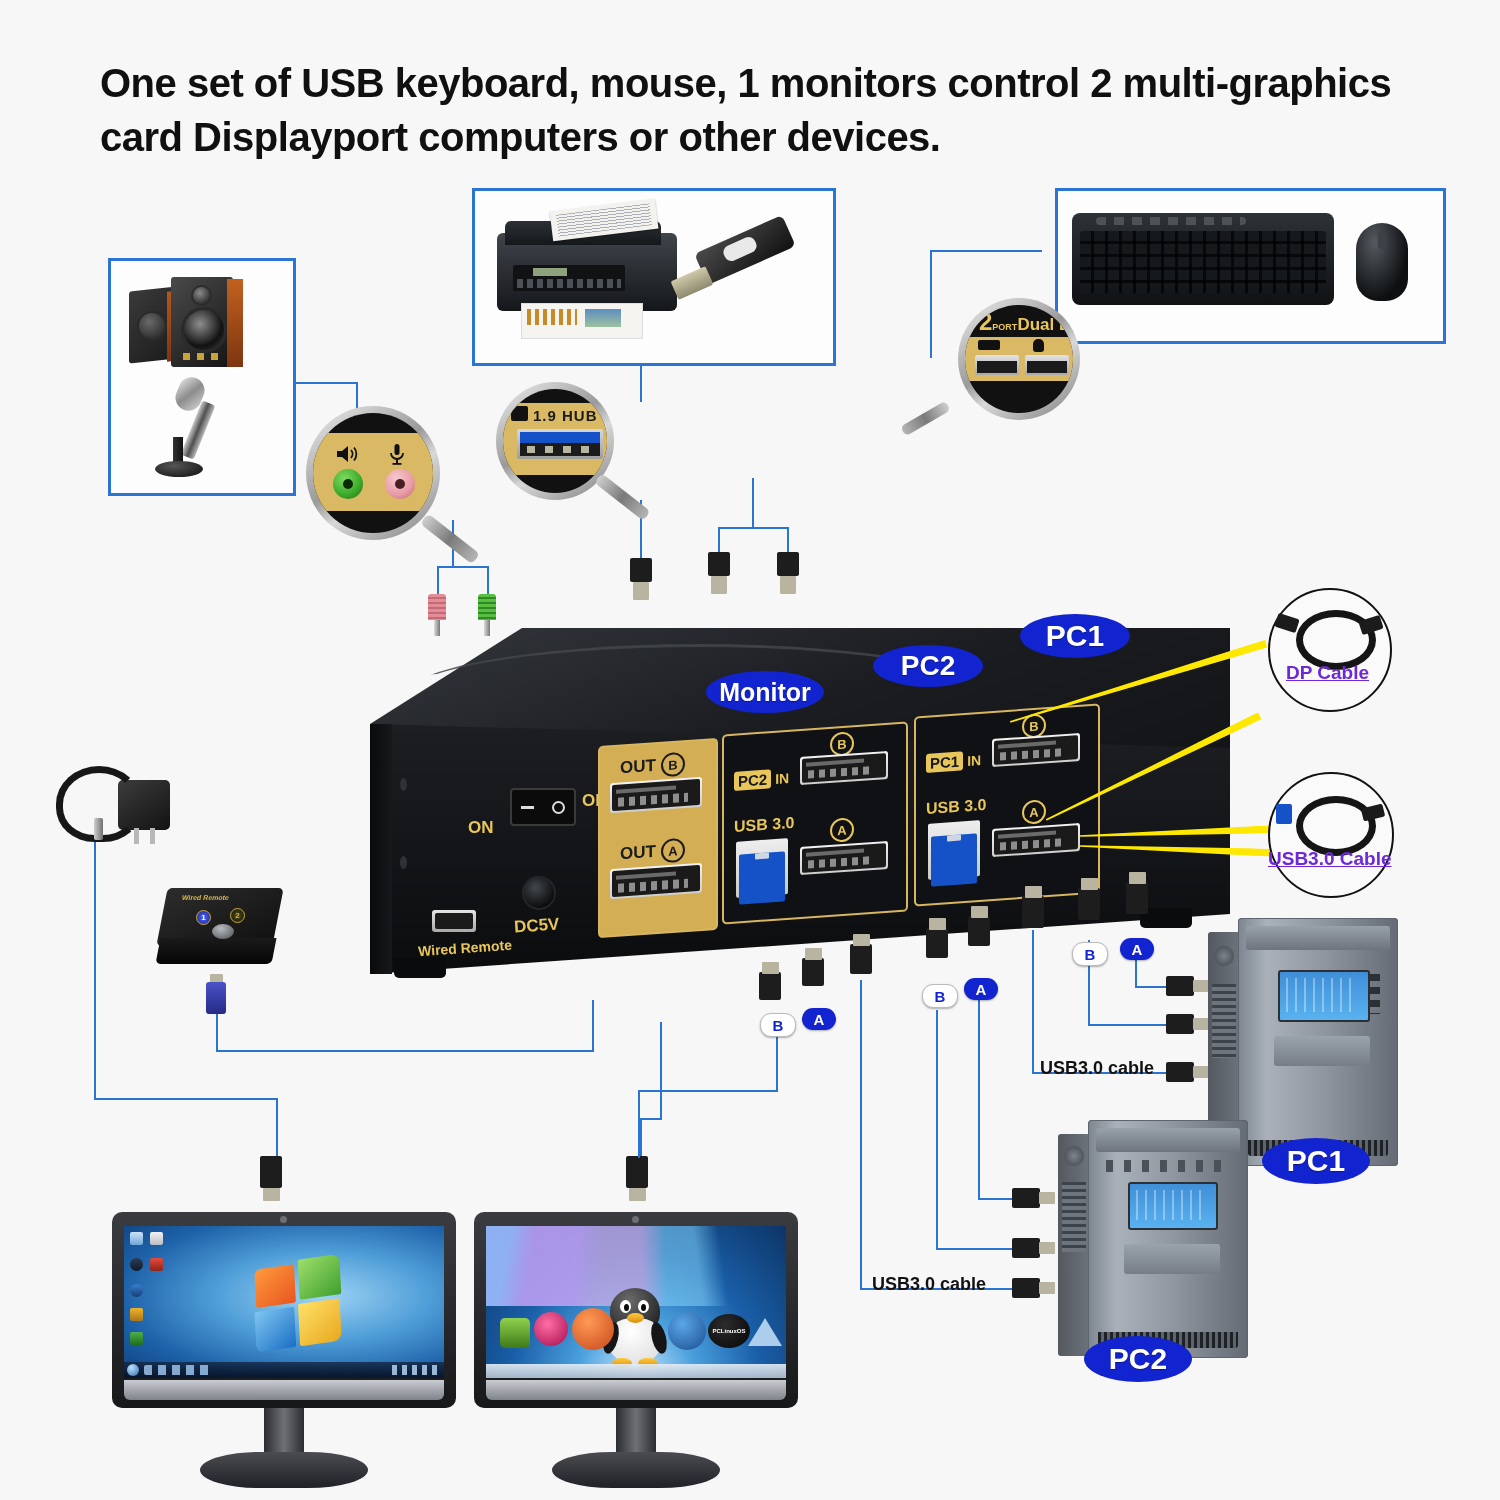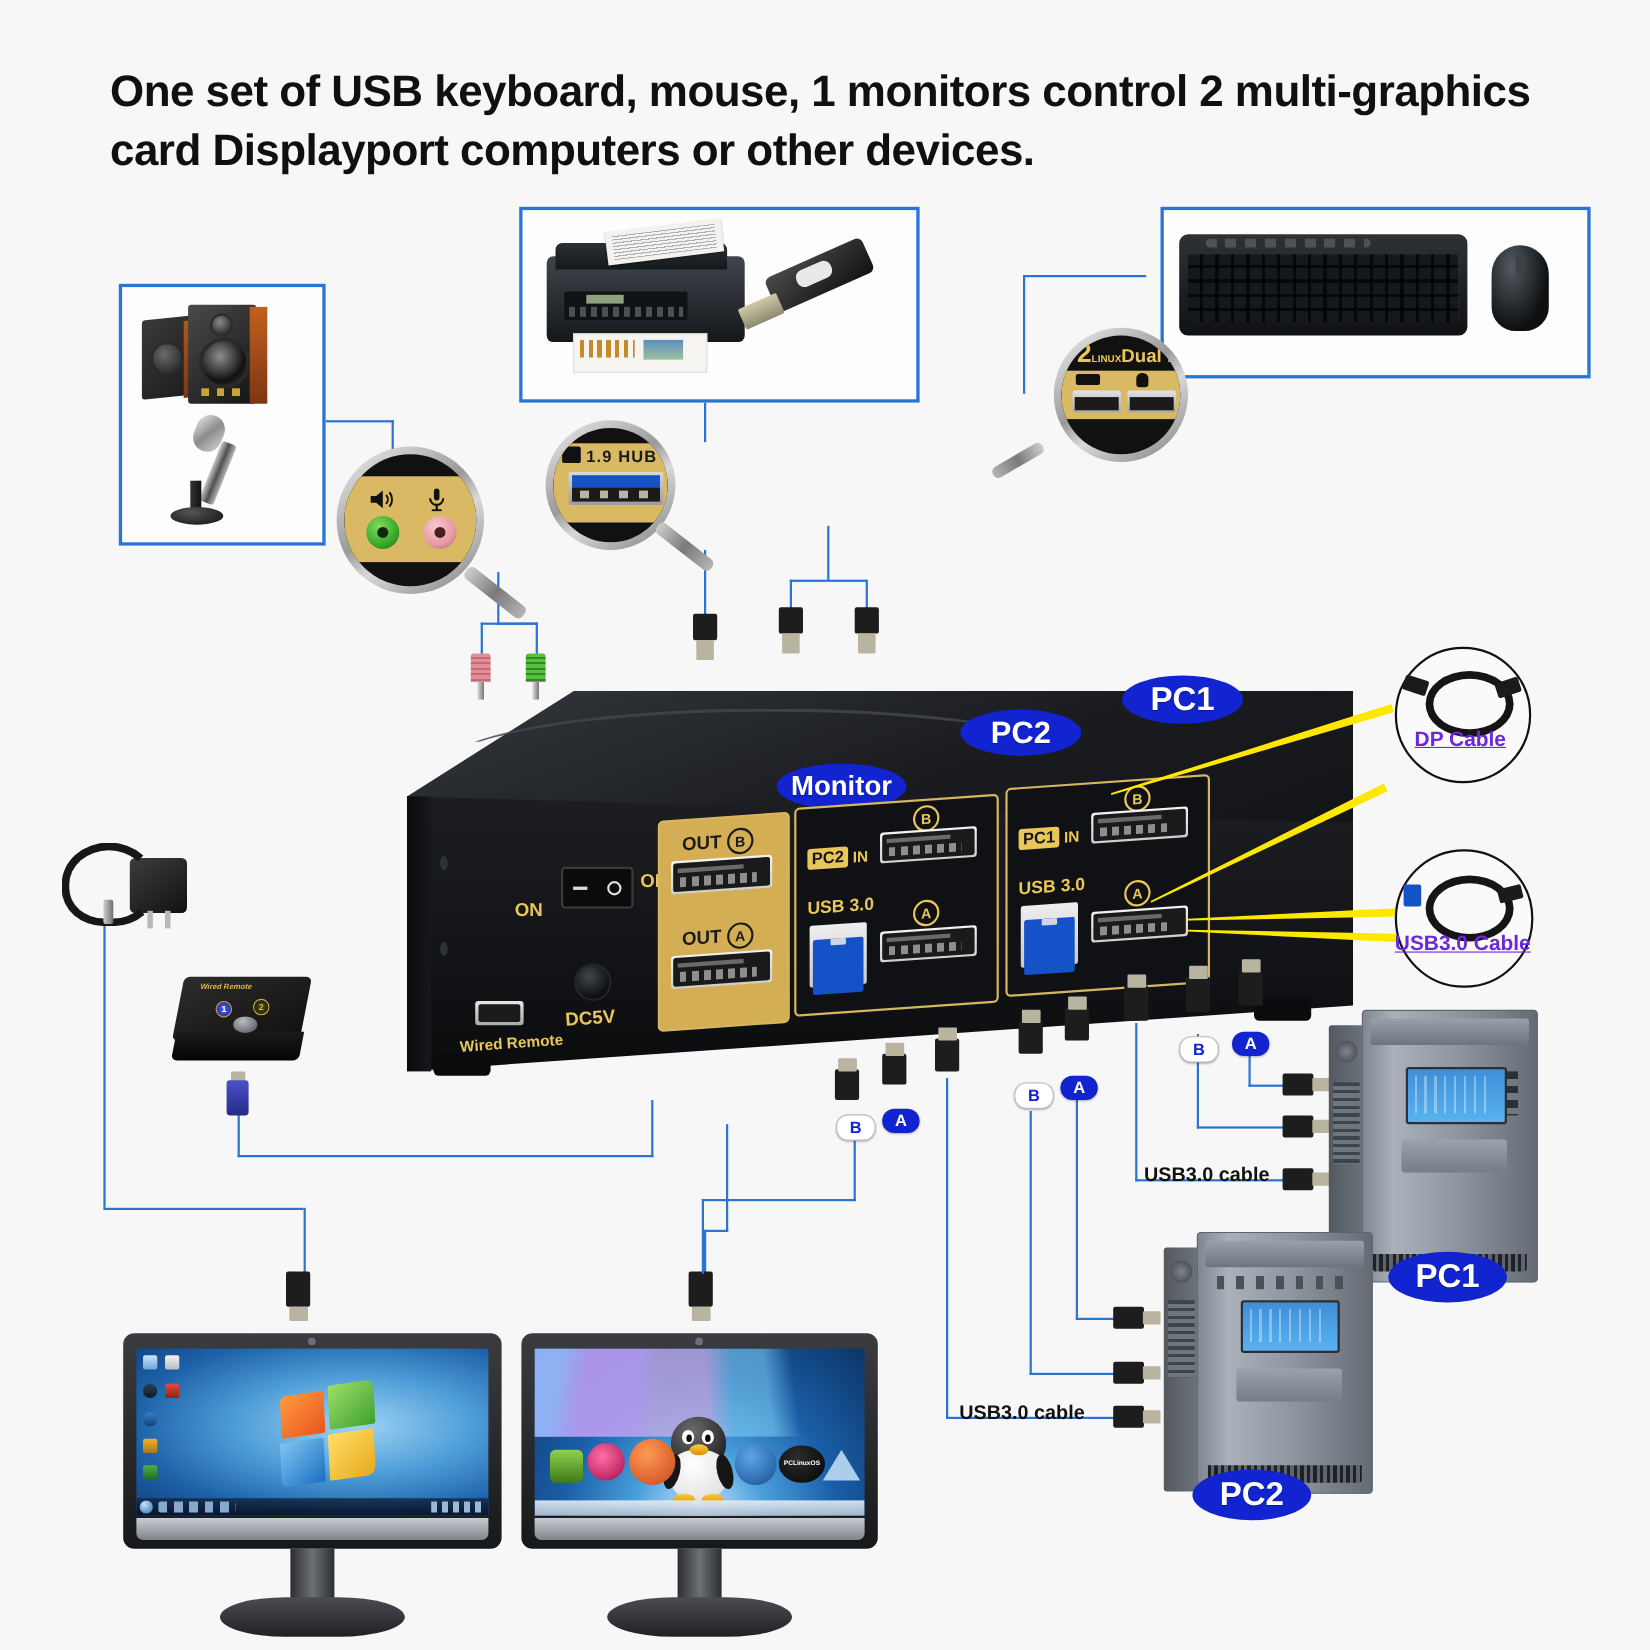--- a/index.html
+++ b/index.html
@@ -254,21 +254,21 @@
       <div class="abs" style="left:17px;top:43px;width:80px;height:11px;background:#1552c8;"></div>
       <div class="abs" style="left:17px;top:54px;width:80px;height:13px;background:#1b1b1b;"></div>
       <div class="abs" style="left:24px;top:57px;width:66px;height:7px;background:repeating-linear-gradient(90deg,#b9b4a0 0 8px,transparent 8px 18px);"></div>
     </div>
   </div>
   <div class="abs maghandle" style="left:598px;top:472px;width:62px;height:12px;transform:rotate(38deg);"></div>
 
   <div class="abs mag" style="left:958px;top:298px;width:122px;height:122px;">
     <div class="maginner">
       <div class="abs" style="left:14px;top:3px;color:#e8c65a;font-weight:bold;font-size:17px;white-space:nowrap;">
-        <span style="font-size:24px;">2</span><span style="font-size:9px;">LINUX</span><span>Dual DP</span>
+        <span style="font-size:24px;">2</span><span style="font-size:9px;">PORT</span><span>Dual DP</span>
       </div>
       <div class="magband" style="top:32px;height:44px;"></div>
       <div class="abs" style="left:13px;top:35px;width:22px;height:10px;background:#111;border-radius:2px;"></div>
       <div class="abs" style="left:68px;top:34px;width:11px;height:13px;background:#111;border-radius:5px 5px 3px 3px;"></div>
       <div class="abs" style="left:10px;top:50px;width:44px;height:20px;background:linear-gradient(#e2e2e2,#a8a8a8);border-radius:2px;padding:2px;box-sizing:border-box;"></div>
       <div class="abs" style="left:12px;top:56px;width:40px;height:12px;background:#1b1b1b;"></div>
       <div class="abs" style="left:60px;top:50px;width:44px;height:20px;background:linear-gradient(#e2e2e2,#a8a8a8);border-radius:2px;padding:2px;box-sizing:border-box;"></div>
       <div class="abs" style="left:62px;top:56px;width:40px;height:12px;background:#1b1b1b;"></div>
     </div>
   </div>
@@ -308,21 +308,21 @@
              clip-path:polygon(0px 0px, 860px 24px, 860px 190px, 0px 250px);"></div>
 
     <div class="abs" style="left:0;top:96px;width:22px;height:250px;background:linear-gradient(90deg,#090a0b,#16181b);"></div>
 
     <div class="abs" style="left:30px;top:150px;width:7px;height:13px;border-radius:50%;background:#2e3236;"></div>
     <div class="abs" style="left:30px;top:228px;width:7px;height:13px;border-radius:50%;background:#2e3236;"></div>
 
     <div class="abs" style="left:24px;top:330px;width:52px;height:20px;background:#0a0b0c;border-radius:0 0 5px 5px;"></div>
     <div class="abs" style="left:770px;top:280px;width:52px;height:20px;background:#0a0b0c;border-radius:0 0 5px 5px;"></div>
 
-    <div class="abs oval" style="left:336px;top:66px;width:118px;height:42px;font-size:25px;">Monitor</div>
+    <div class="abs oval" style="left:336px;top:43px;width:118px;height:42px;font-size:25px;">Monitor</div>
     <div class="abs oval" style="left:503px;top:17px;width:110px;height:42px;font-size:28px;">PC2</div>
     <div class="abs oval" style="left:650px;top:-14px;width:110px;height:44px;font-size:30px;">PC1</div>
 
     <div class="abs lblY" style="left:98px;top:190px;font-size:17px;">ON</div>
     <div class="abs rocker" style="left:140px;top:160px;width:62px;height:34px;">
       <div class="rockBar"></div>
       <div class="rockO"></div>
     </div>
     <div class="abs lblY" style="left:212px;top:163px;font-size:17px;">OFF</div>
 

